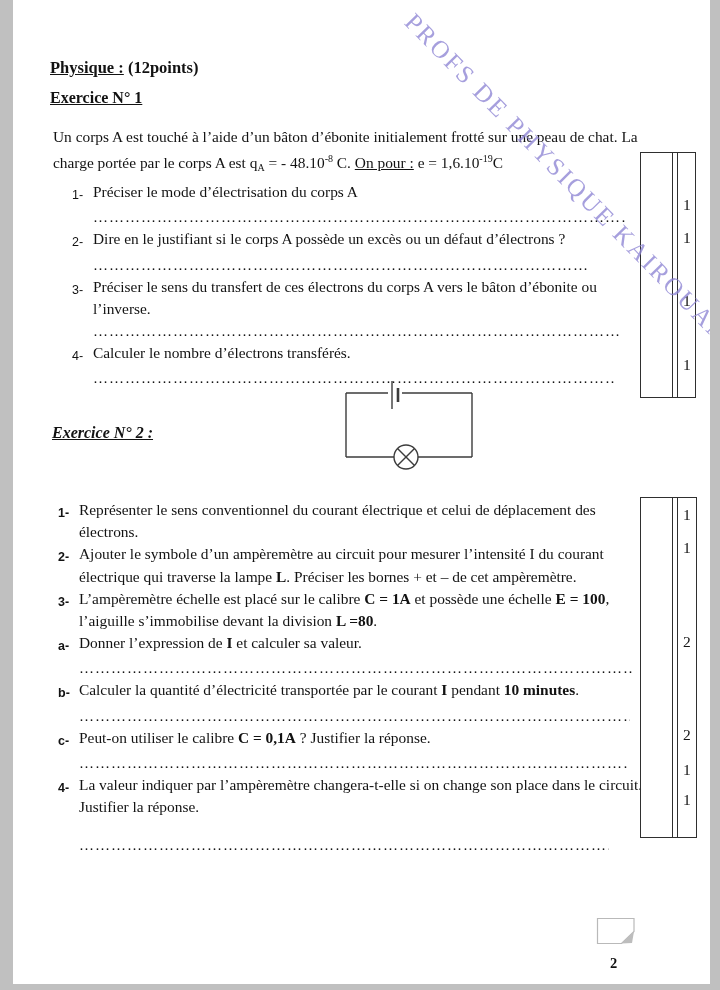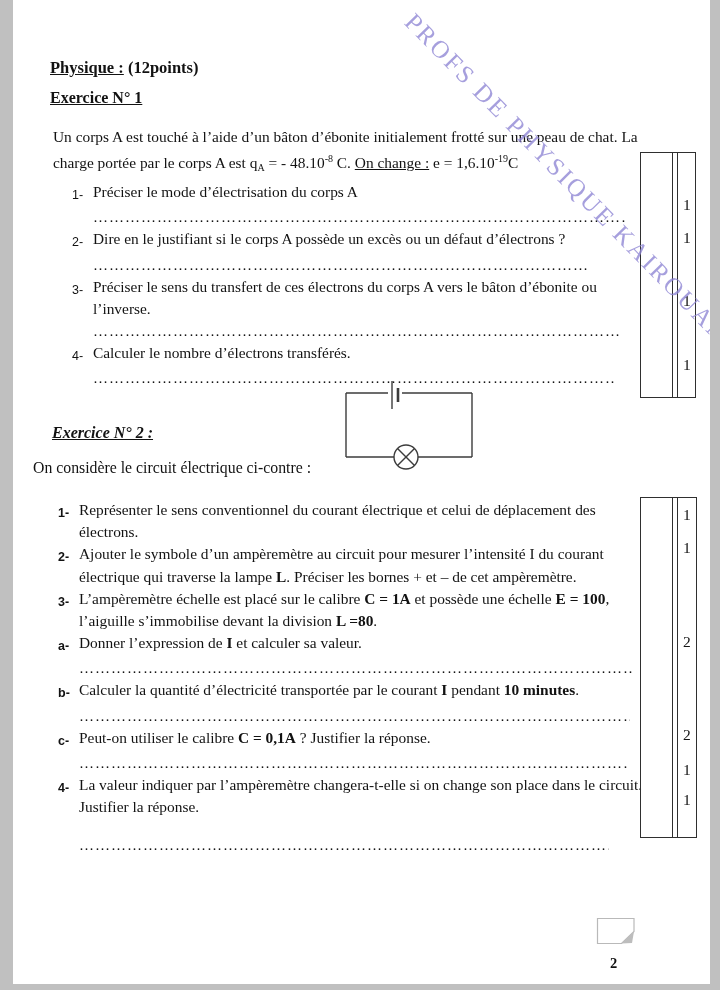--- a/index.html
+++ b/index.html
@@ -75,21 +75,21 @@
 <div class="page">
 
   <div class="watermark">PROFS DE PHYSIQUE KAIROUAN</div>
 
   <div class="h-title"><span class="u">Physique :</span><span> (12points)</span></div>
 
   <div class="ex1-title">Exercice N° 1</div>
 
   <div class="intro">
     <div>Un corps A est touché à l’aide d’un bâton d’ébonite initialement frotté sur une peau de chat. La</div>
-    <div><span>charge portée par le corps A est q</span><sub>A</sub><span> = - 48.10</span><sup>-8</sup><span> C. </span><span class="u">On change :</span><span> e = 1,6.10</span><sup>-19</sup><span>C</span></div>
+    <div><span>charge portée par le corps A est q</span><sub>A</sub><span> = - 48.10</span><sup>-8</sup><span> C. </span><span class="u">On pour :</span><span> e = 1,6.10</span><sup>-19</sup><span>C</span></div>
   </div>
 
   <div class="q-list q-list1">
     <div class="q-item">
       <span class="q-marker">1-</span>
       <span class="q-text">Préciser le mode d’électrisation du corps A</span>
     </div>
     <div class="dots-line" style="width:532px">………………………………………………………………………………………………………………………………………………………………</div>
     <div class="q-item">
       <span class="q-marker">2-</span>
@@ -125,21 +125,20 @@
       </g>
       <g>
         <circle cx="62" cy="81" r="12"></circle>
         <line x1="53.5" y1="72.5" x2="70.5" y2="89.5"></line>
         <line x1="70.5" y1="72.5" x2="53.5" y2="89.5"></line>
       </g>
     </g>
   </svg>
 
   <div class="ex2-title">Exercice N° 2 :</div>
-  <div class="considere">On considère le circuit électrique ci-contre :</div>
 
   <div class="q-list q-list2">
     <div class="q-item">
       <span class="q-marker">1-</span>
       <span class="q-text">Représenter le sens conventionnel du courant électrique et celui de déplacement des électrons.</span>
     </div>
     <div class="q-item">
       <span class="q-marker">2-</span>
       <span class="q-text"><span>Ajouter le symbole d’un ampèremètre au circuit pour mesurer l’intensité I du courant électrique qui traverse la lampe </span><b>L</b><span>. Préciser les bornes + et – de cet ampèremètre.</span></span>
     </div>

